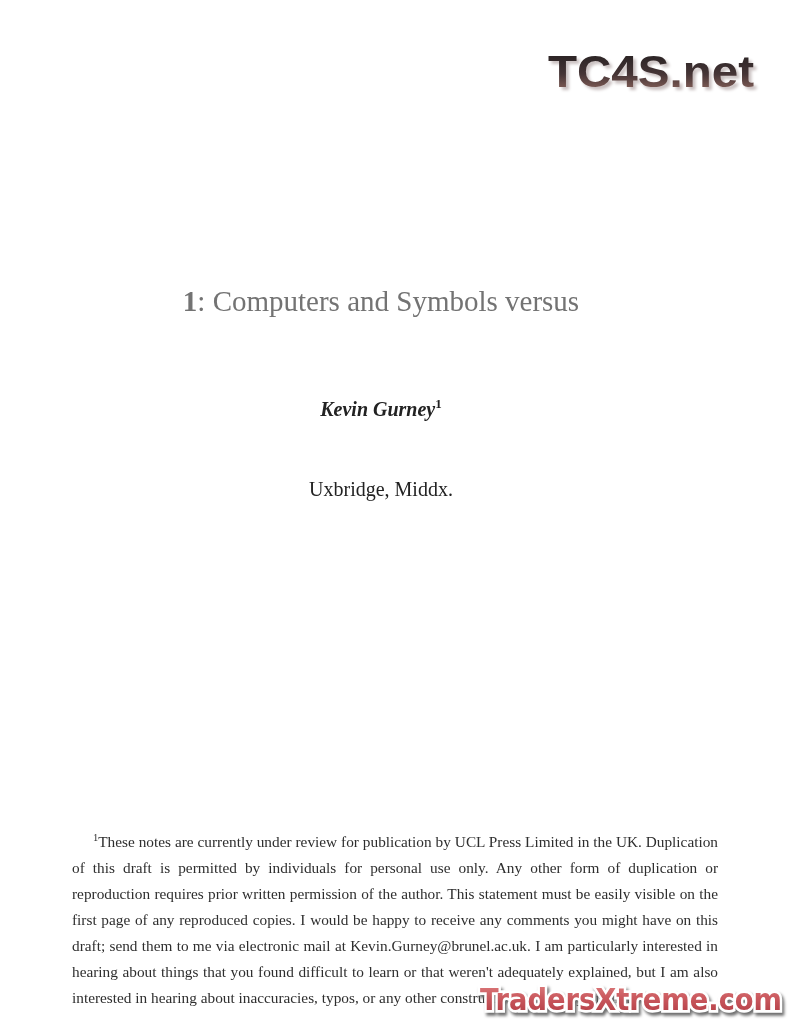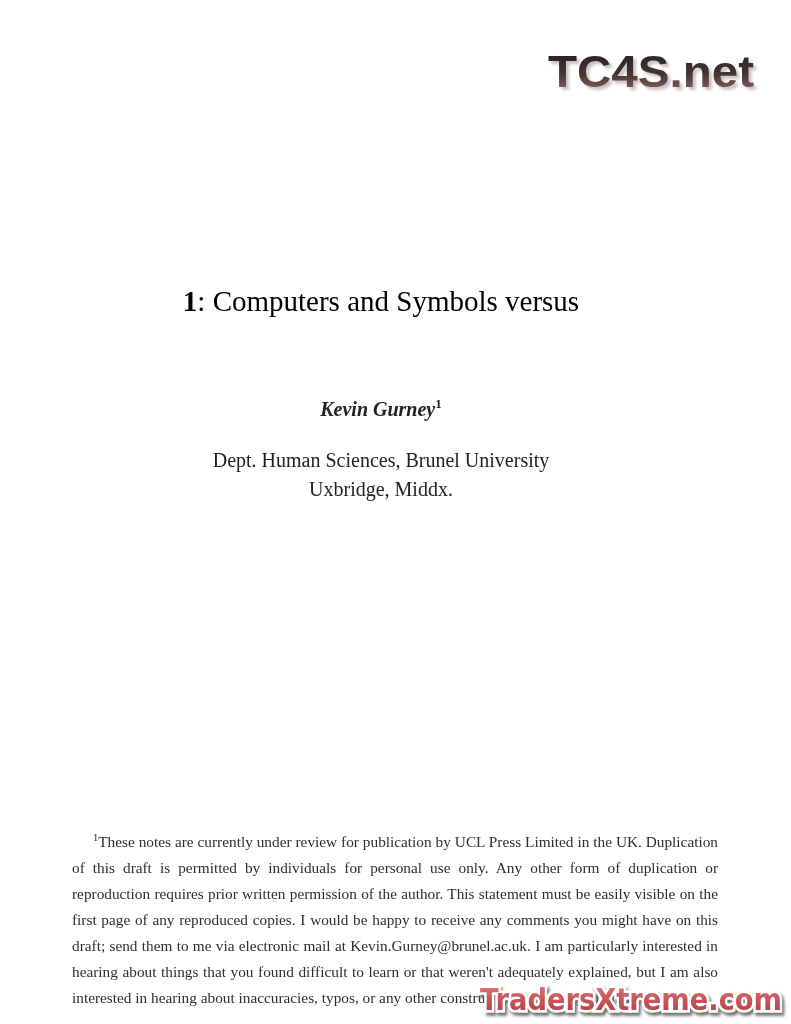--- a/index.html
+++ b/index.html
@@ -20,21 +20,21 @@
   }
   .wm-tc4s svg text { filter: drop-shadow(3px 3px 1.5px #c9c0c0); }
   .title-block {
     position: absolute;
     left: 72px;
     top: 283px;
     width: 618px;
     text-align: center;
     font-size: 29px;
     line-height: 37px;
-    color: #000000;
+    color: #737373;
   }
   .title-number { font-weight: bold; }
   .author-line {
     position: absolute;
     left: 72px;
     top: 396px;
     width: 618px;
     text-align: center;
     font-style: italic;
     font-size: 20px;
@@ -97,21 +97,21 @@
 
   <div class="title-block">
     <span class="title-number">1</span><span>: Computers and Symbols versus</span><br>
   </div>
 
   <div class="author-line">
     <span>Kevin Gurney</span><sup>1</sup>
   </div>
 
   <div class="affiliation">
-    <span>Dept. Human Sciences, Brunel University</span><br>
+    <br>
     <span>Uxbridge, Middx.</span>
   </div>
 
 
   <p class="footnote"><sup>1</sup><span>These notes are currently under review for publication by UCL Press Limited in the UK. Duplication of this draft is permitted by individuals for personal use only. Any other form of duplication or reproduction requires prior written permission of the author. This statement must be easily visible on the first page of any reproduced copies. I would be happy to receive any comments you might have on this draft; send them to me via electronic mail at Kevin.Gurney@brunel.ac.uk. I am particularly interested in hearing about things that you found difficult to learn or that weren't adequately explained, but I am also interested in hearing about inaccuracies, typos, or any other constructive criticism you might have.</span></p>
 
   <div class="wm-traders">
     <svg width="320" height="46">
       <defs>
         <linearGradient id="gradTraders" x1="0" y1="0" x2="0" y2="1">

